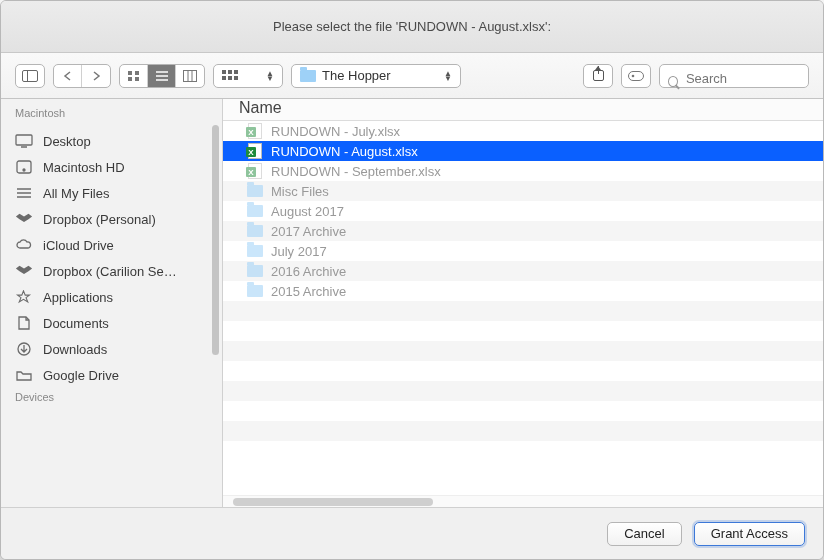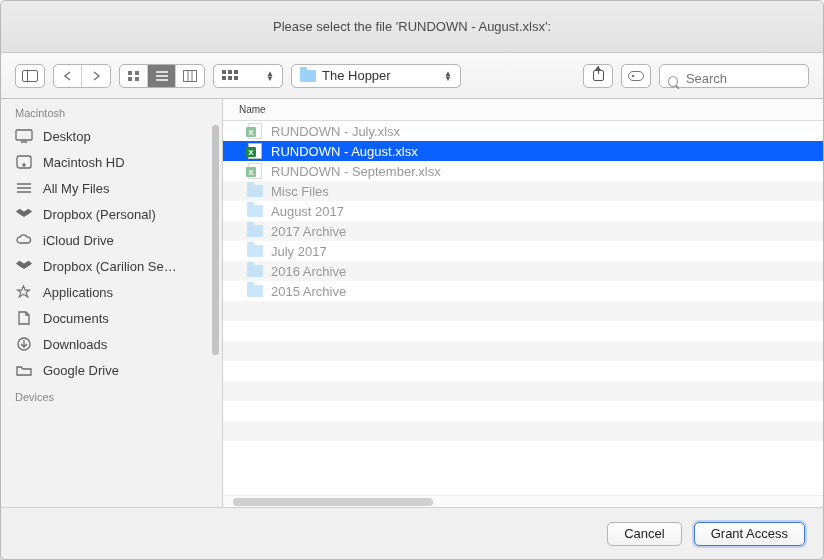--- a/index.html
+++ b/index.html
@@ -94,21 +94,21 @@
     border-right: 1px solid #d0d0d0;
     overflow-y: auto;
     position: relative;
   }
   .section-label {
     font-size: 11px;
     color: #888;
     padding: 8px 14px 4px;
   }
   .sb-item {
-    display: flex; align-items: center;
+    display: flex; align-items: flex-end;
     height: 26px;
     padding: 0 14px;
     gap: 10px;
     color: #3a3a3a;
     white-space: nowrap;
     overflow: hidden;
     text-overflow: ellipsis;
   }
   .sb-item .ico {
     width: 18px; height: 16px; flex-shrink: 0;
@@ -127,23 +127,23 @@
   }
   .filepane {
     flex: 1;
     display: flex; flex-direction: column;
     min-width: 0;
     background: #fff;
   }
   .col-header {
     height: 22px;
     border-bottom: 1px solid #dcdcdc;
-    display: flex; align-items: center;
+    display: flex; align-items: flex-start;
     padding-left: 16px;
-    font-size: 10px; color: #444;
+    font-size: 16px; color: #444;
     background: #fbfbfb;
   }
   .file-list {
     flex: 1;
     overflow: auto;
   }
   .row {
     height: 20px;
     display: flex; align-items: center;
     padding-left: 24px;

